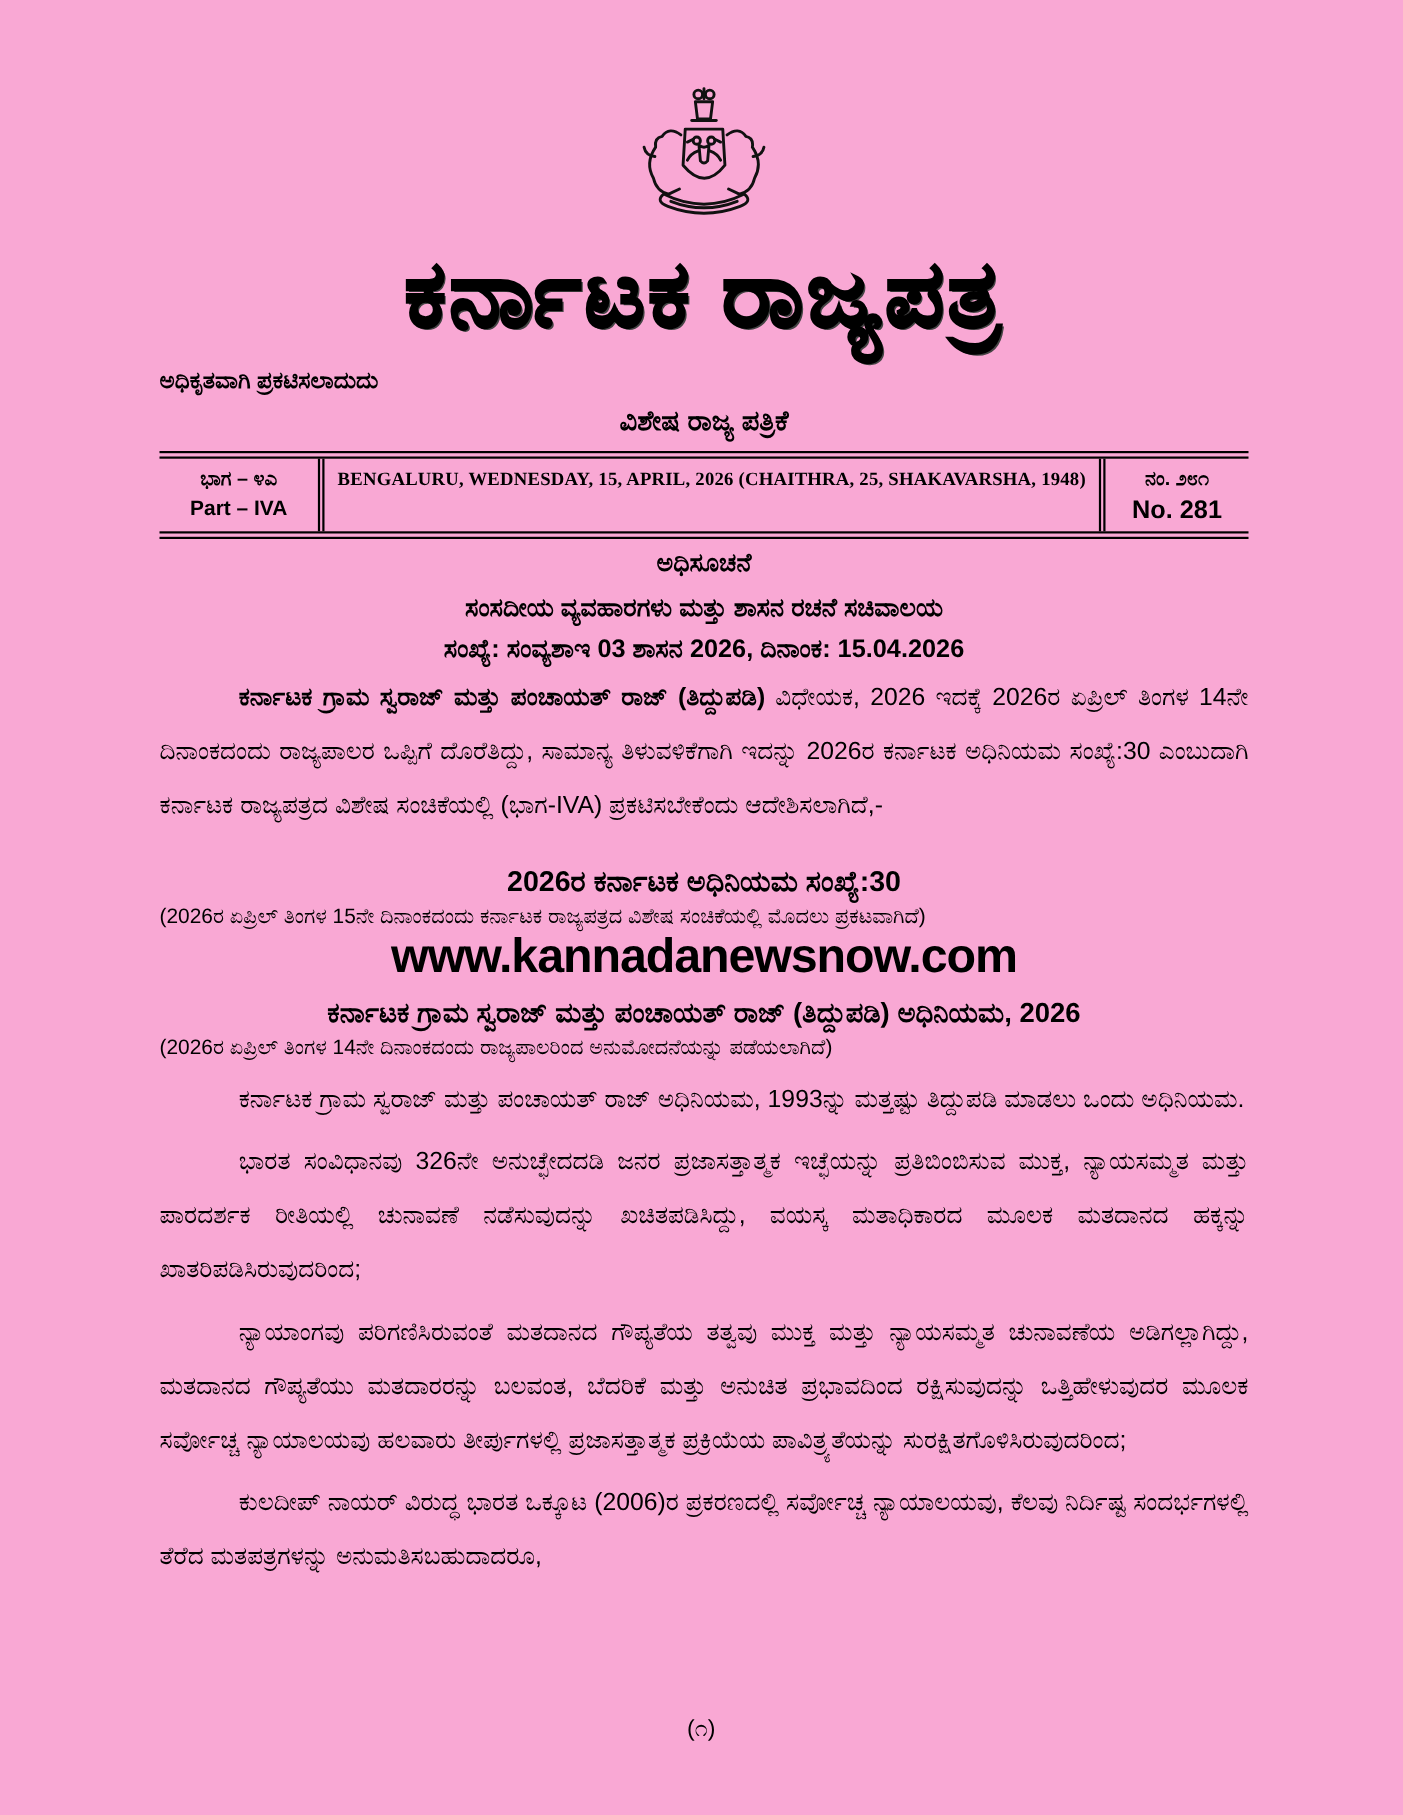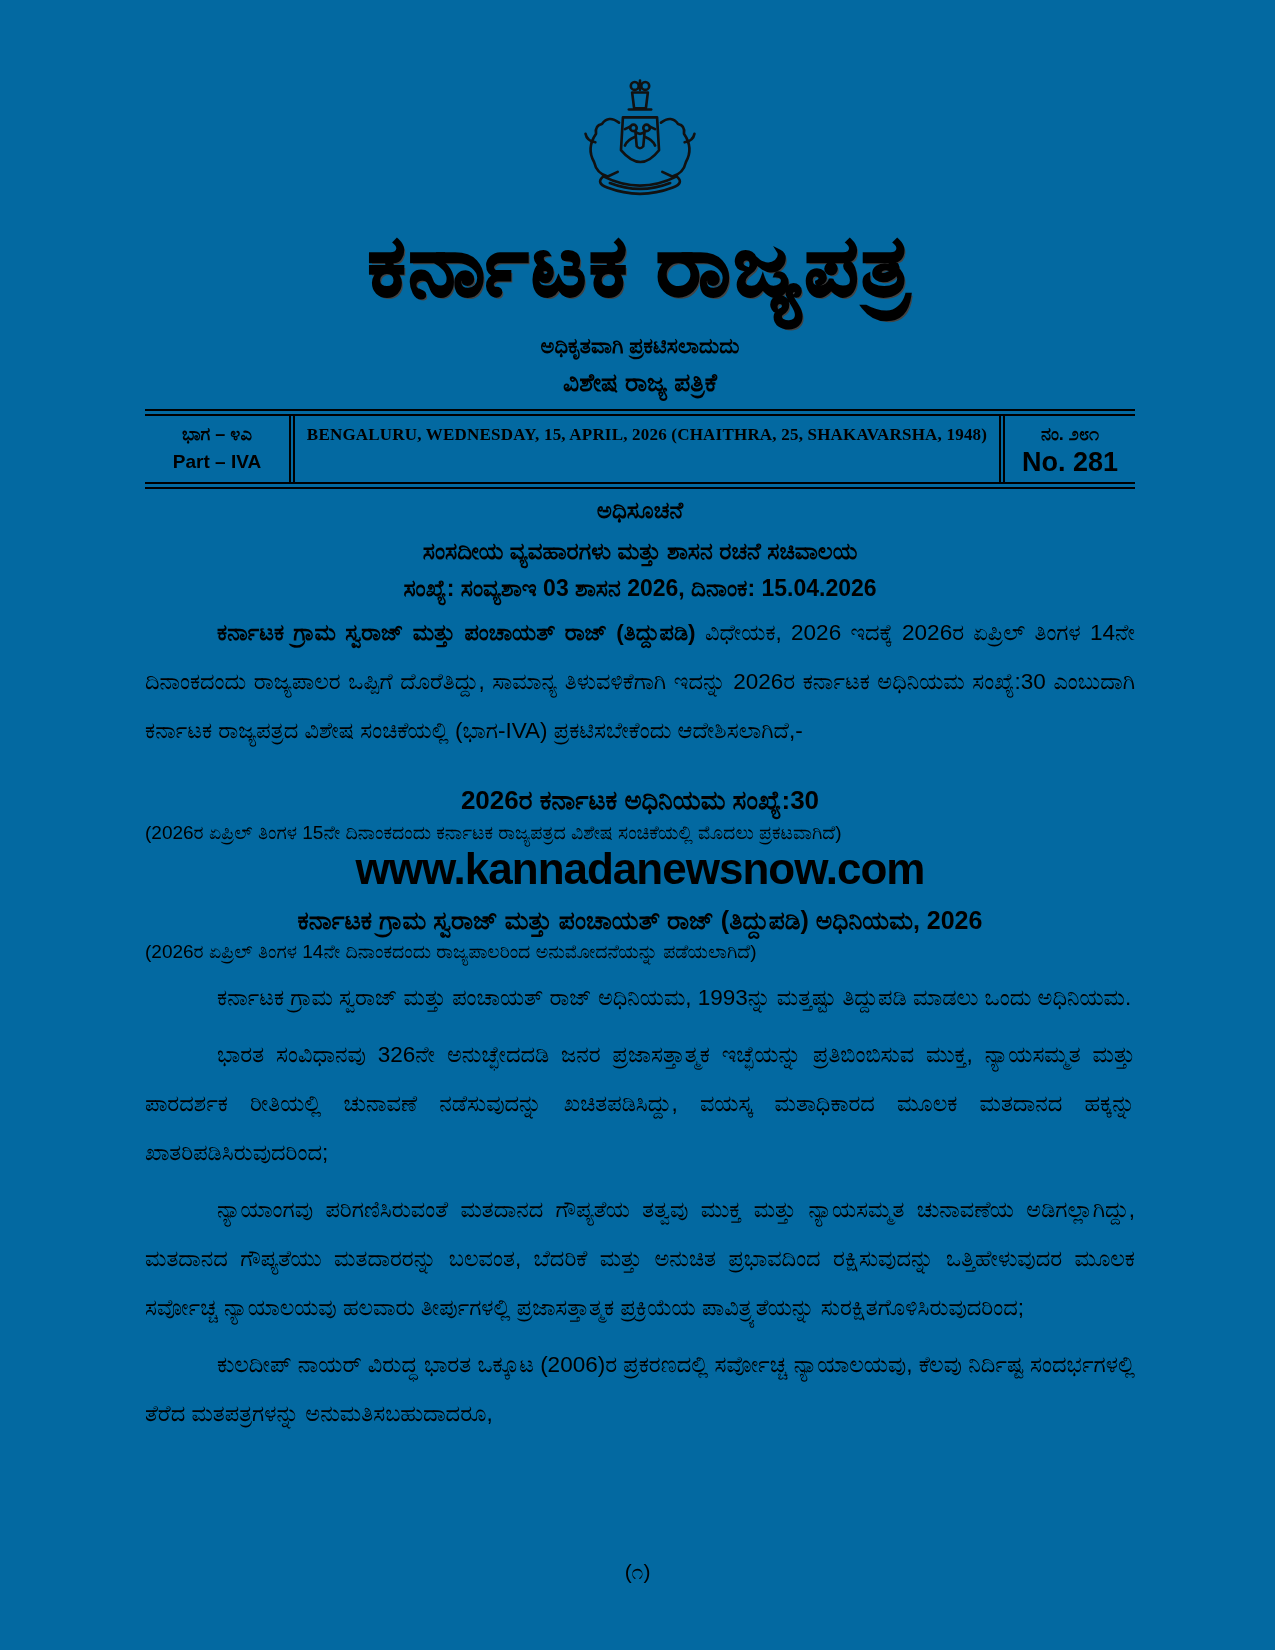--- a/index.html
+++ b/index.html
@@ -2,21 +2,21 @@
 <html><head>
 <meta charset="utf-8">
 <style>
   * { margin: 0; padding: 0; box-sizing: border-box; }
   html, body { background: #e8e8e8; }
   .page {
     position: relative;
     width: 1275px;
     height: 1650px;
     margin: 0 auto;
-    background: #0369a1;
+    background: #f9a8d4;
     color: #000000;
     overflow: hidden;
     font-family: "Liberation Sans", "DejaVu Sans", sans-serif;
   }
   .content { padding: 0 140px 0 145px; }
 
   
   .emblem-wrap { padding-top: 78px; text-align: center; }
   .gazette-title {
     margin-top: 2px;
@@ -24,21 +24,21 @@
     font-size: 84px;
     line-height: 112px;
     font-weight: 900;
     letter-spacing: 3px;
     -webkit-text-stroke: 2px #000;
     text-shadow: 2px 2px 0 #444;
     white-space: nowrap;
   }
   .pub-line {
     margin-top: 10px;
-    text-align: center;
+    text-align: left;
     font-size: 21px;
     line-height: 28px;
     font-weight: 700;
   }
   .special-line {
     margin-top: 6px;
     text-align: center;
     font-size: 25px;
     line-height: 33px;
     font-weight: 700;
@@ -58,21 +58,21 @@
   .cell-date { flex: 1; border-right: 6px double #000; }
   .cell-no   { width: 130px; }
   .kn-line  { font-size: 18px; line-height: 27px; font-weight: 700; }
   .en-line  { font-size: 19px; line-height: 28px; font-weight: 700; }
   .date-kn  { font-size: 19px; line-height: 27px; font-weight: 700; }
   .date-en  {
     font-size: 17px; line-height: 28px; font-weight: 700;
     font-family: "Liberation Serif", "DejaVu Serif", serif;
     letter-spacing: 0.2px;
   }
-  .no-en { font-size: 27px; }
+  .no-en { font-size: 23px; }
 
   
   .center-bold { text-align: center; font-weight: 700; }
   .dept-line    { margin-top: 10px; font-size: 23px; line-height: 31px; }
   .notif-head   { margin-top: 6px;  font-size: 23px; line-height: 31px; }
   .number-line  { margin-top: 6px;  font-size: 23px; line-height: 31px; }
 
   .body-para {
     margin-top: 4px;
     font-size: 22.5px;

